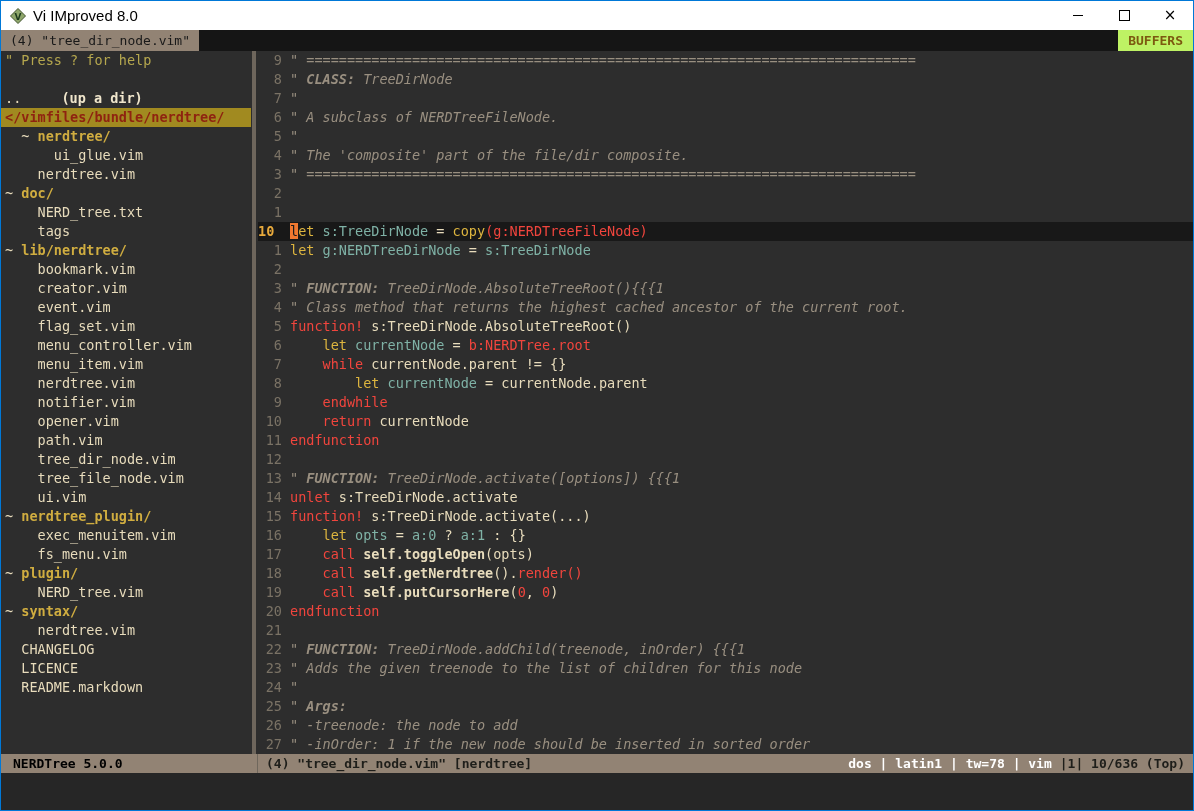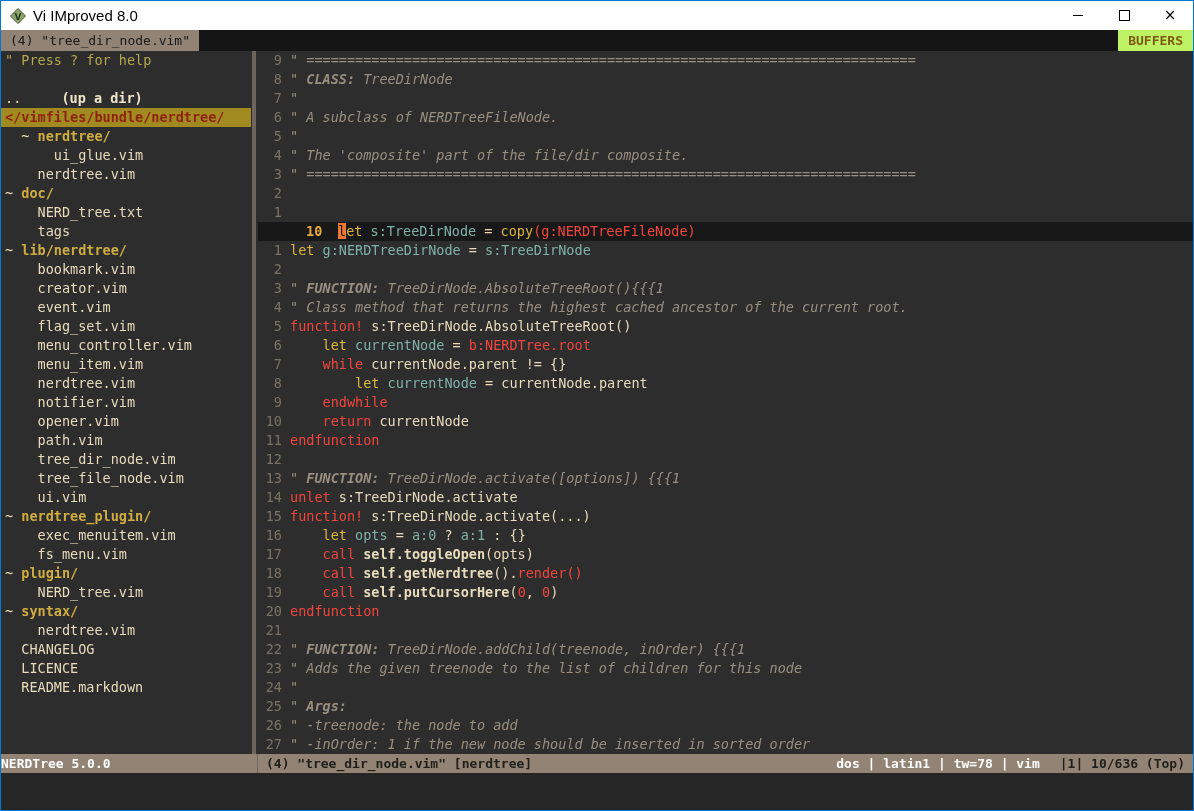--- a/index.html
+++ b/index.html
@@ -27,46 +27,46 @@
   .tab-buffers{background:#bef264;color:#7c5a10;font-weight:bold;padding:0 10px;display:flex;align-items:center;}
   
   .main{flex:0 0 703px;display:flex;overflow:hidden;min-height:0;}
   .nerdtree{flex:0 0 250px;width:250px;overflow:hidden;font-size:13.5px;}
   .trow{height:19px;line-height:19px;white-space:pre;padding-left:4px;}
   .row-root{background:#a18a20;}
   .vsep{flex:0 0 7px;position:relative;background:#2d2d2d;}
   .vsep::after{content:"";position:absolute;left:1px;top:0;bottom:0;width:4px;background:#6e665c;}
   .editor{flex:1;overflow:hidden;font-size:13.5px;}
   .erow{height:19px;line-height:19px;white-space:pre;}
-  .erow.current{background:#181818;padding-left:48px;}
+  .erow.current{background:#181818;}
   .lnum{display:inline-block;width:24px;padding-right:8px;text-align:right;color:#7a7265;}
   .lnum-cur{text-align:left;color:#e7a93c;font-weight:bold;}
   
   .c-com{color:#998f80;font-style:italic;}
   .c-comB{color:#998f80;font-style:italic;font-weight:bold;}
   .c-kw{color:#f1453d;}
   .c-let{color:#ddb53f;}
   .c-var{color:#7fb2a6;}
   .c-fg{color:#e8dcbc;}
   .c-meth{color:#e8dcbc;font-weight:bold;}
   .c-cur{background:#f07830;color:#1b1b1b;}
   
   .c-help{color:#b5a74e;}
   .c-dir{color:#d0ad40;font-weight:bold;}
   .c-file{color:#e8dcbc;}
   .c-up{color:#f0e6cc;font-weight:bold;margin-left:32px;}
   .c-tilde{color:#e8dcbc;}
   .c-rootTxt{color:#8f2310;font-weight:bold;}
   
   .statusline{flex:0 0 19px;height:19px;background:#928374;display:flex;font-size:13px;line-height:19px;font-weight:bold;white-space:pre;}
-  .sl-left{flex:0 0 257px;width:257px;color:#ffffff;padding-left:0;box-sizing:border-box;border-right:1px solid #6f675c;}
+  .sl-left{flex:0 0 257px;width:257px;color:#000000;padding-left:12px;box-sizing:border-box;border-right:1px solid #6f675c;}
   .sl-right{flex:1;display:flex;color:#1e1e1a;padding:0 8px;}
   .sl-spacer{flex:1;}
   .sl-info{color:#ffffff;margin-left:40px;}
-  .sl-pos{margin-left:20px;}
+  .sl-pos{margin-left:8px;}
   
   .cmdline{flex:1;background:#262626;}
 </style>
 </head>
 <body>
 
 <div class="window">
 
   <div class="titlebar">
     <span class="vim-icon">

